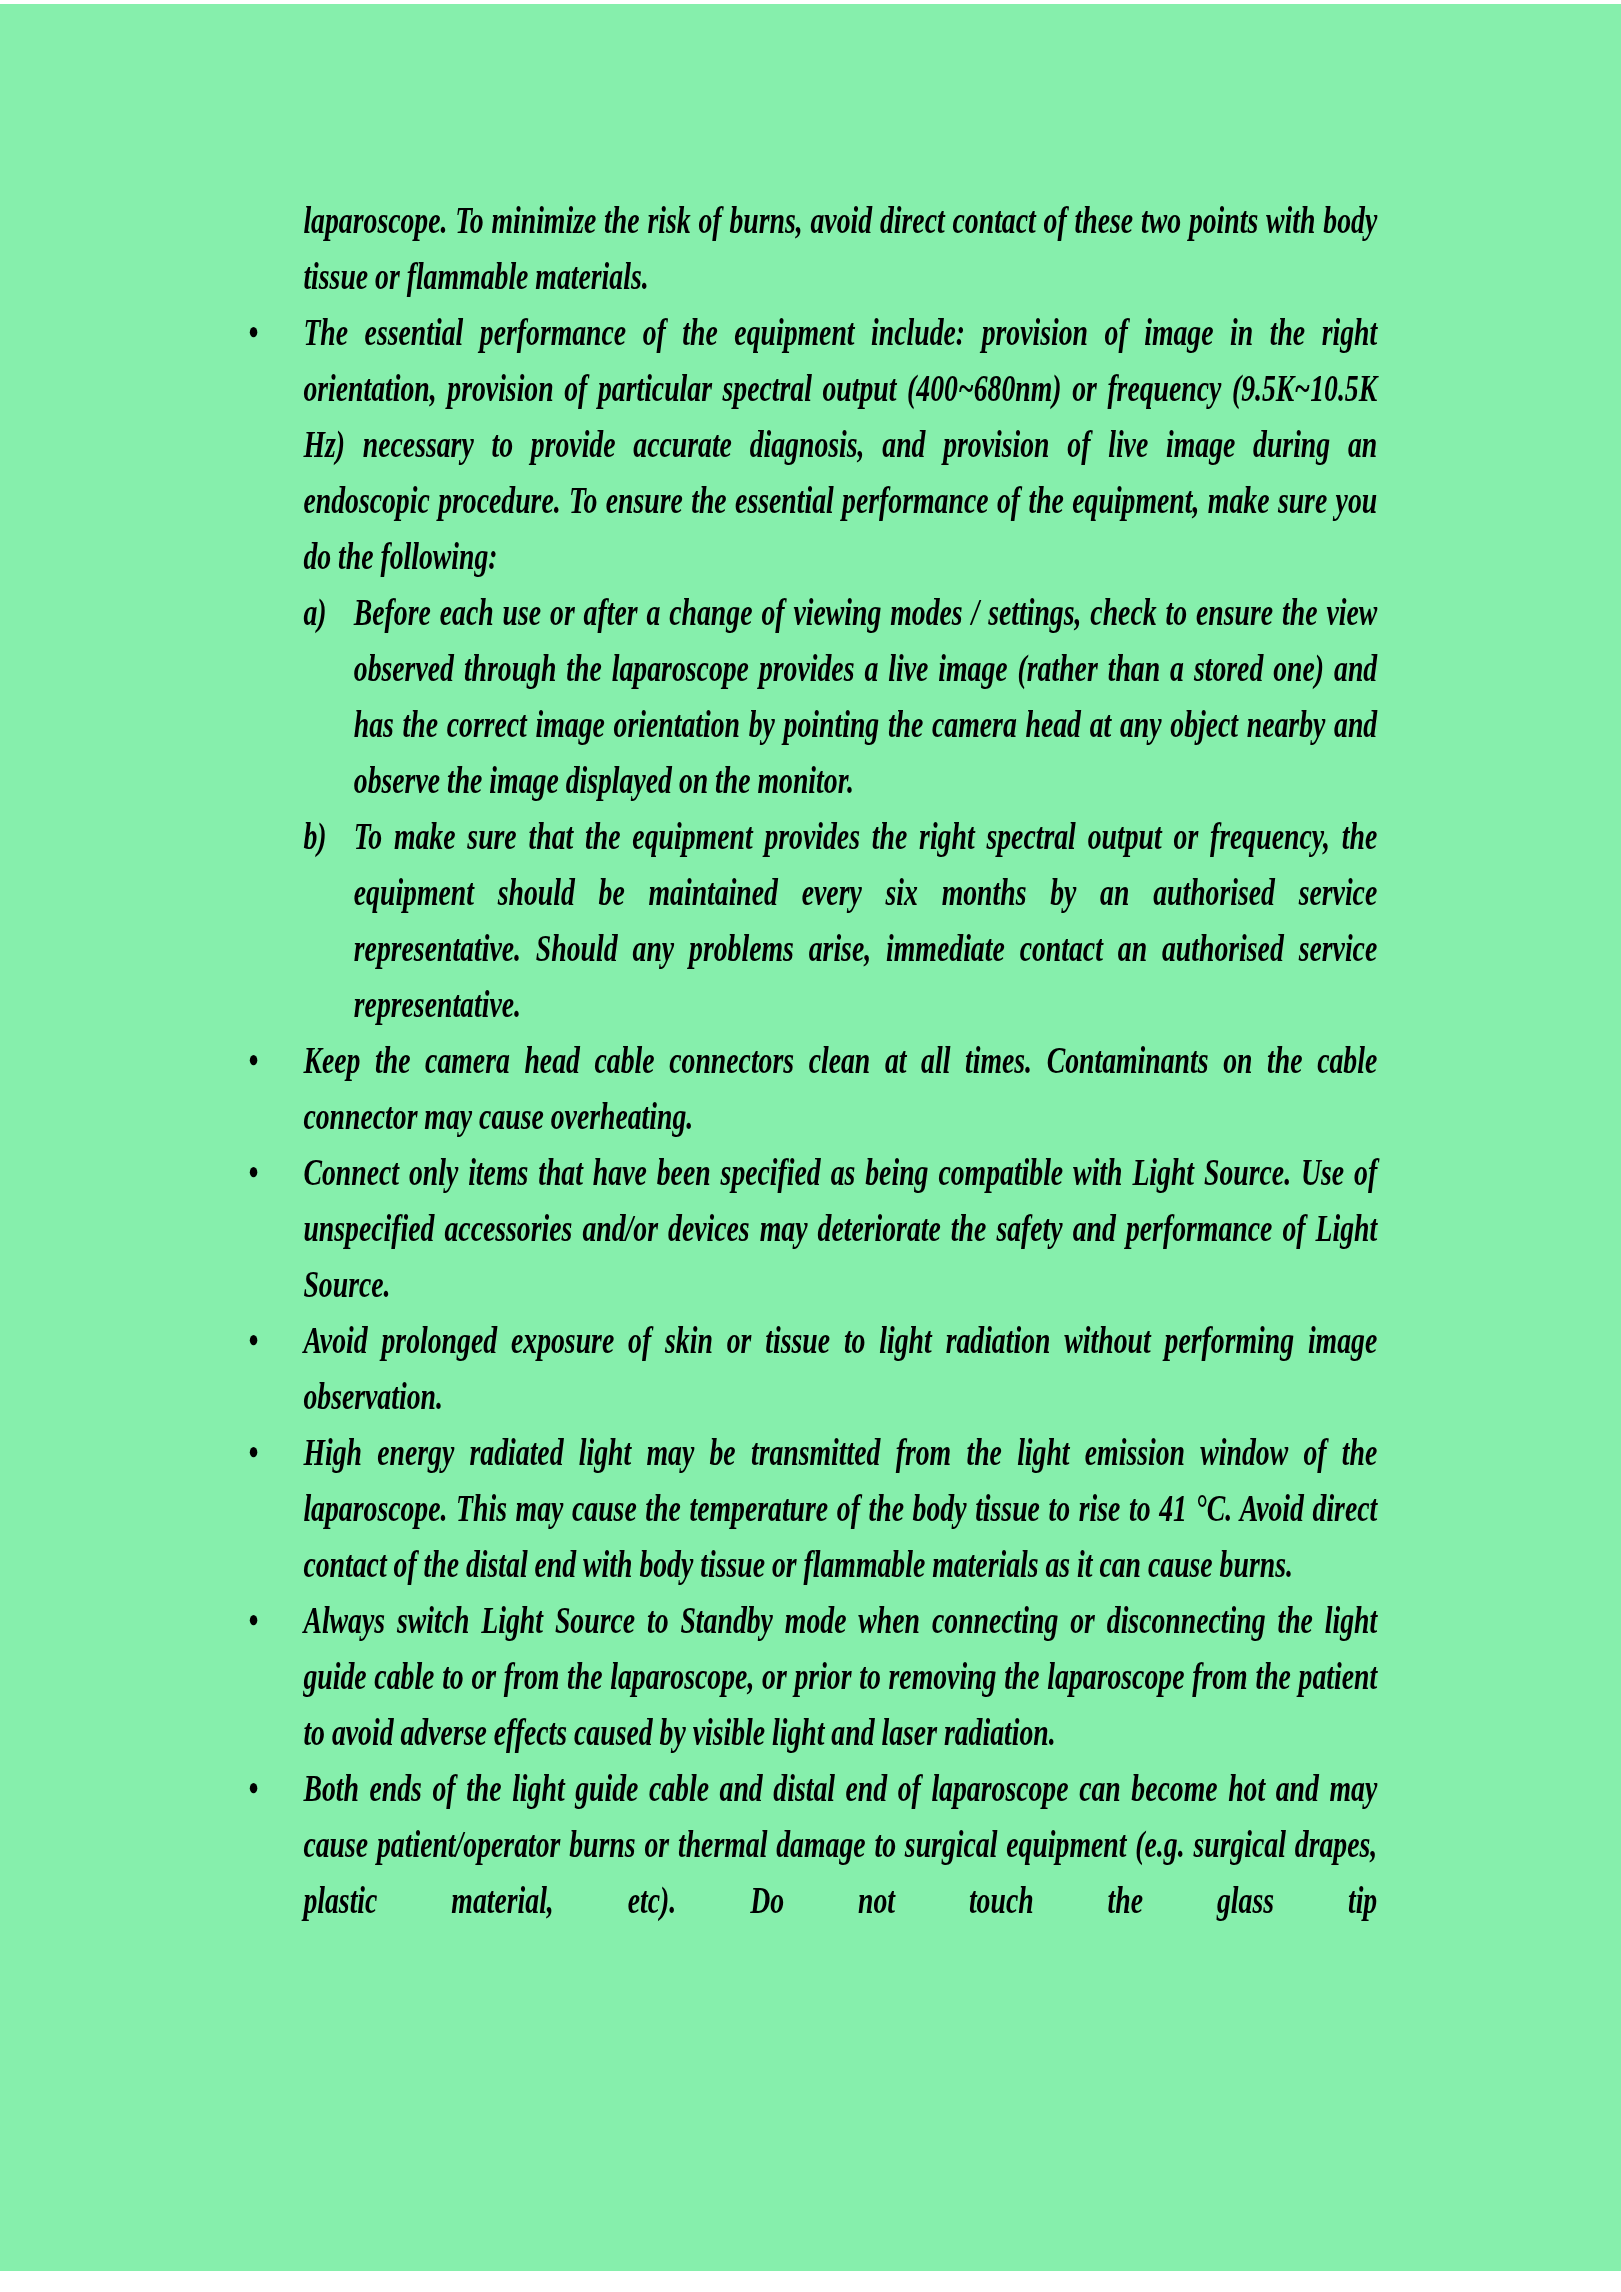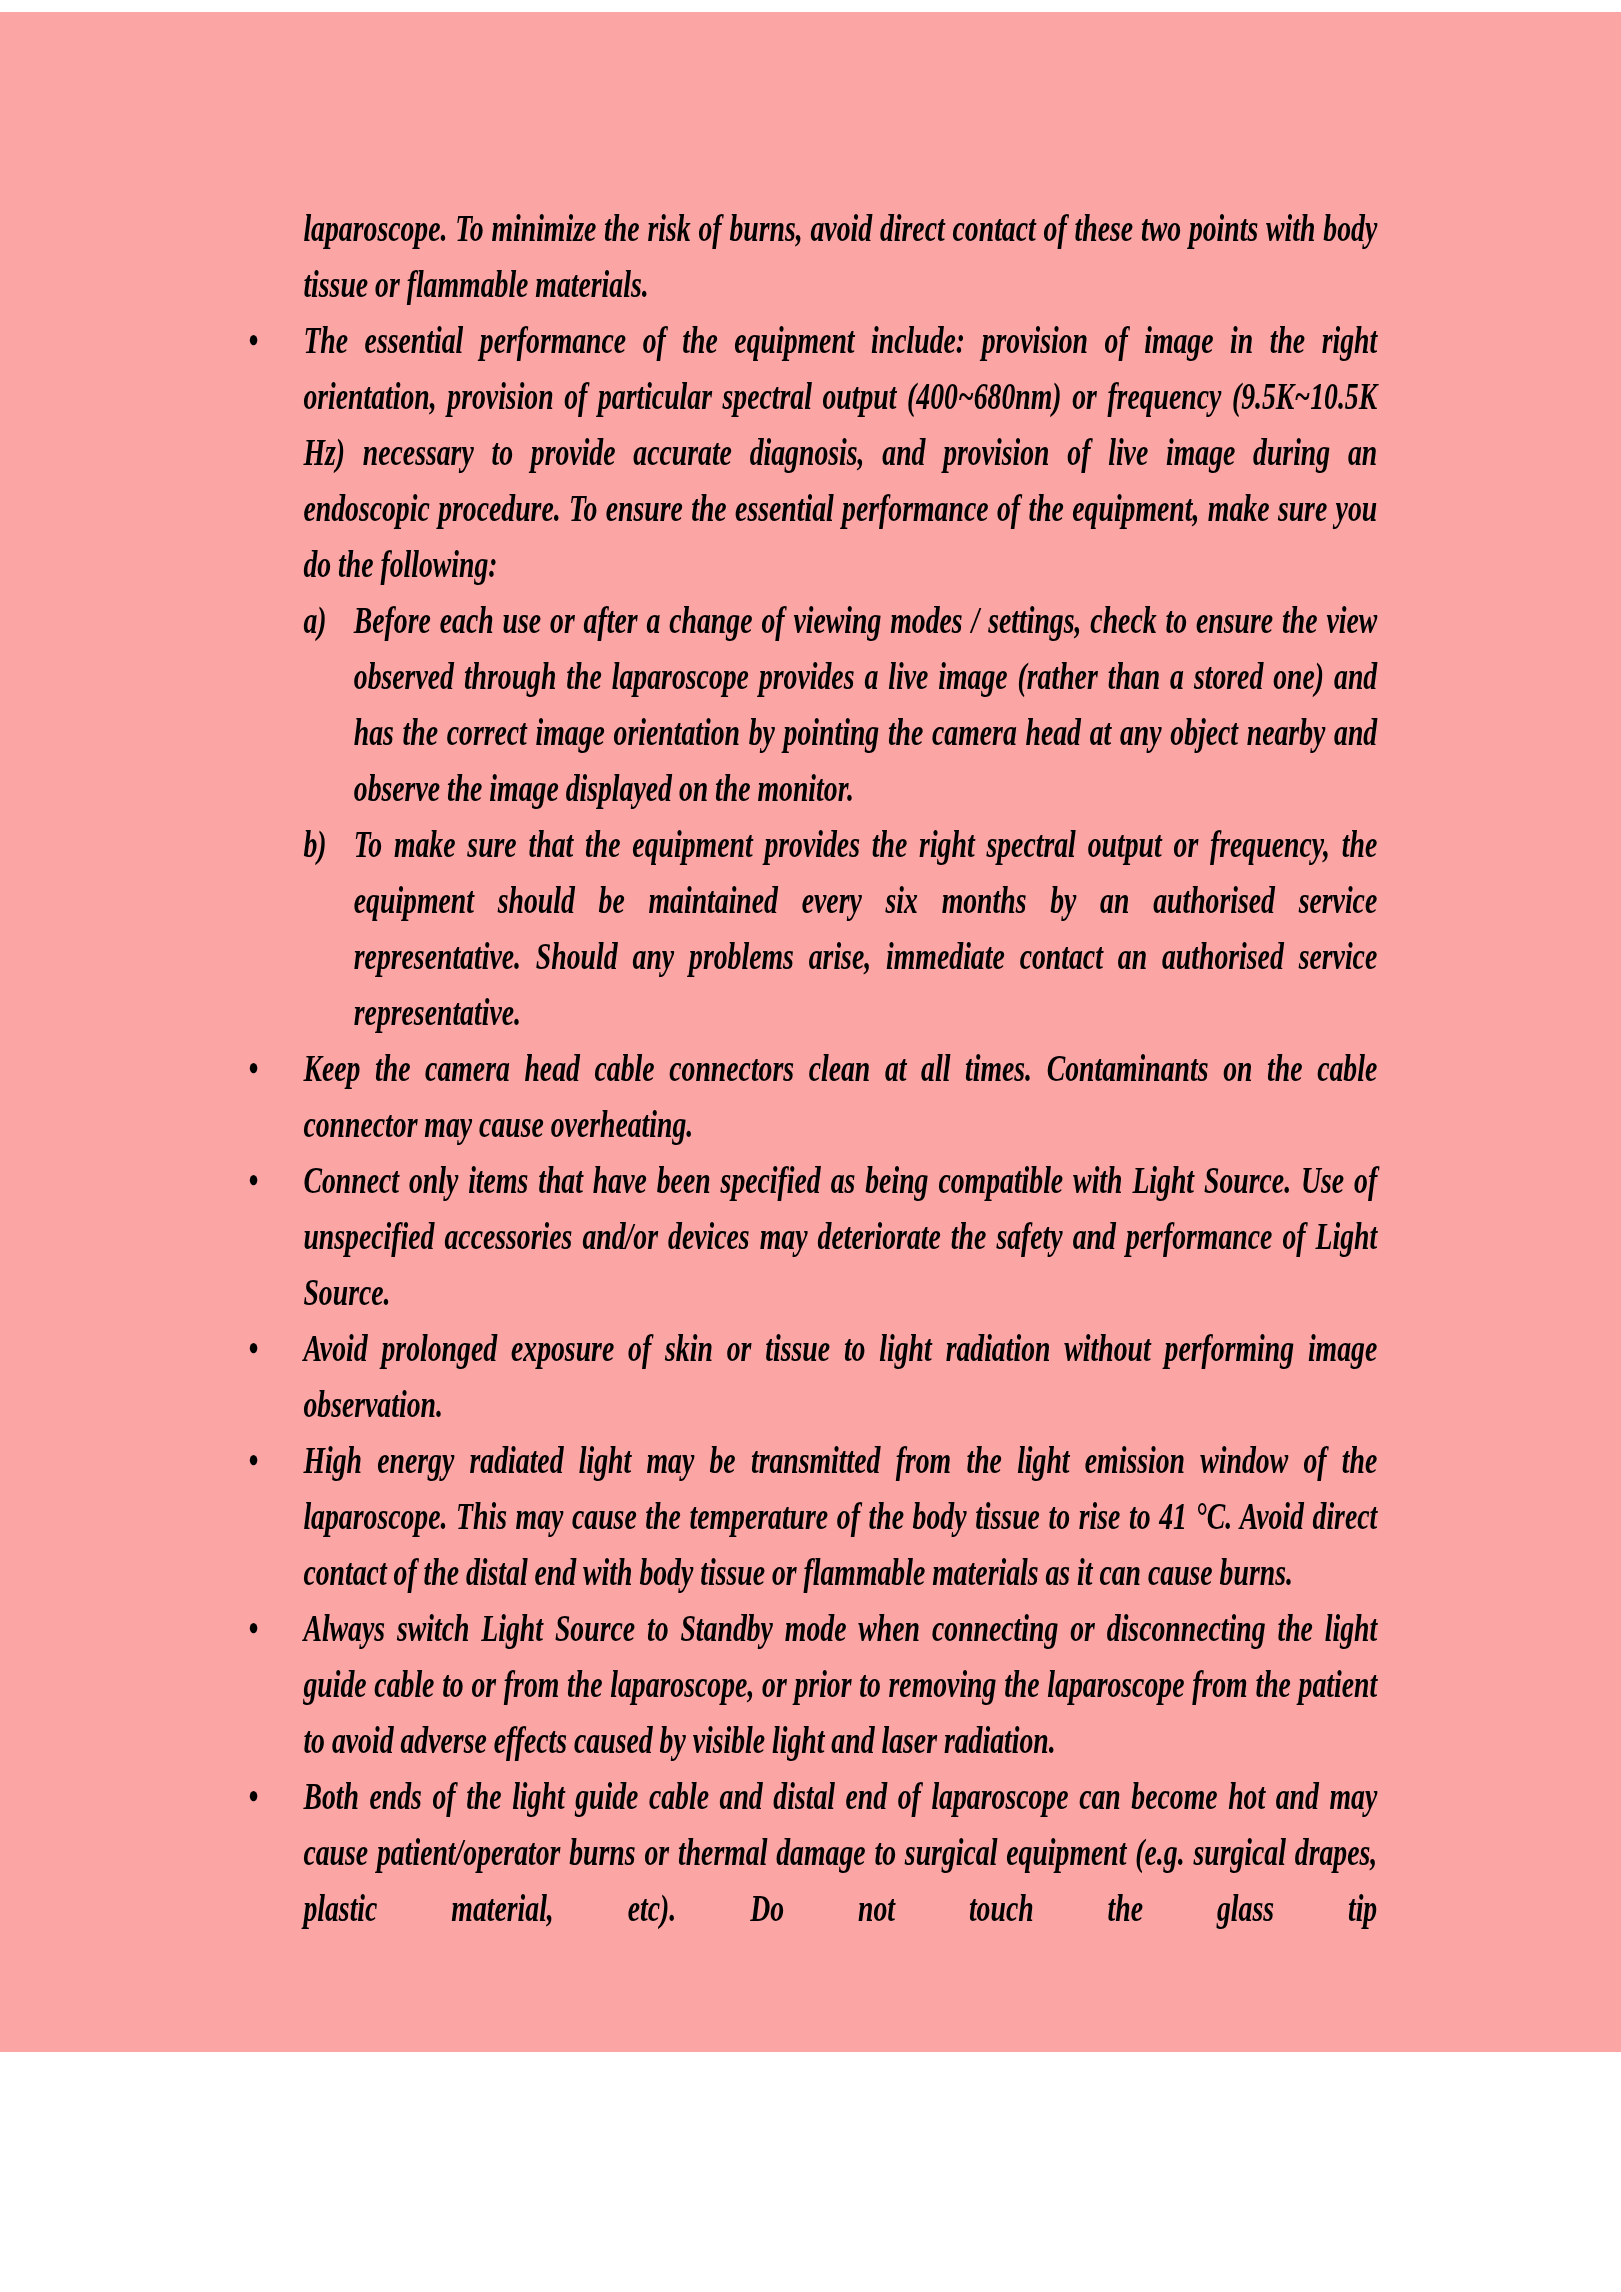--- a/index.html
+++ b/index.html
@@ -8,24 +8,24 @@
   }
   body {
     width: 1621px;
     height: 2293px;
     background: #ffffff;
     position: relative;
     overflow: hidden;
   }
   .page {
     position: absolute;
-    left: 0; top: 12px;
+    left: 0; top: 4px;
     width: 1621px;
-    height: 2040px;
-    background: #fca5a5;
+    height: 2267px;
+    background: #86efac;
   }
   
   .text-block {
     position: absolute;
     left: 245px;
     top: 188px;
     width: 1551px;
     transform: scaleX(0.73);
     transform-origin: 0 0;
     font-family: "Liberation Serif", "DejaVu Serif", serif;

